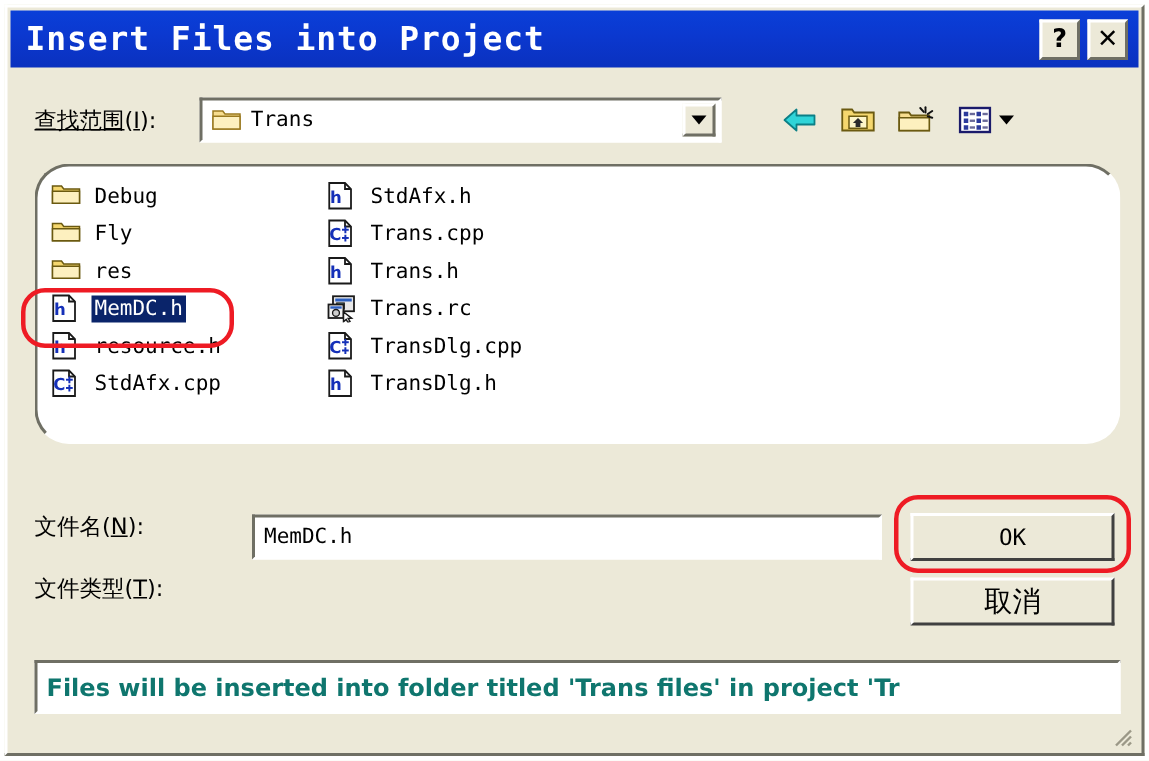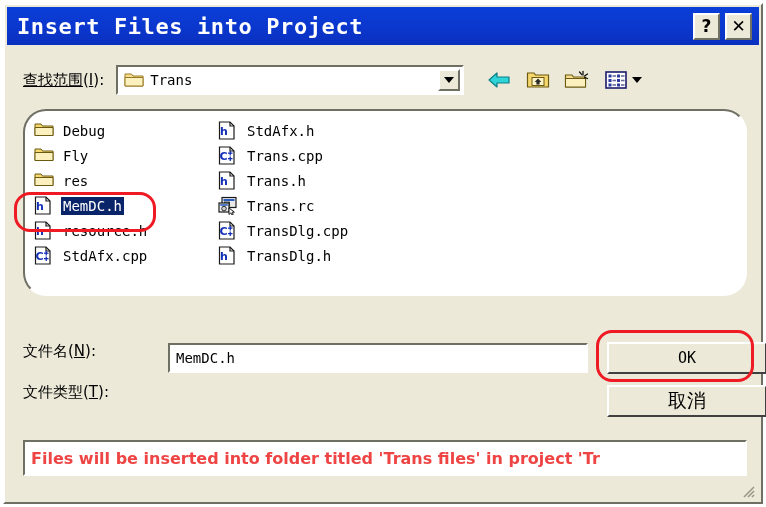--- a/index.html
+++ b/index.html
@@ -81,20 +81,21 @@
 
   
   .lookin-row {
     position: absolute;
     left: 18px;
     top: 58px;
     width: 724px;
     height: 34px;
     display: flex;
     align-items: center;
+    gap: 17px;
   }
   .cn-label {
     font-family: "DejaVu Sans", "Liberation Sans", sans-serif;
     font-size: 15px;
     color: #000000;
     white-space: nowrap;
   }
   .cn-label .u { text-decoration: underline; }
 
   .combo {
@@ -233,21 +234,21 @@
     font-family: "DejaVu Sans Mono", monospace;
     font-size: 14px;
     color: #000000;
     margin-left: 6px;
     white-space: nowrap;
     overflow: hidden;
   }
 
   .btn {
     position: absolute;
-    width: 160px;
+    width: 136px;
     height: 32px;
     background: #ece9d8;
     border-top: 2px solid #ffffff;
     border-left: 2px solid #ffffff;
     border-right: 2px solid #404040;
     border-bottom: 2px solid #404040;
     box-sizing: border-box;
     display: flex;
     align-items: center;
     justify-content: center;
@@ -276,21 +277,21 @@
     border-bottom: 2px solid #ffffff;
     box-sizing: border-box;
     display: flex;
     align-items: center;
     overflow: hidden;
   }
   .status-txt {
     font-family: "DejaVu Sans", "Liberation Sans", sans-serif;
     font-size: 16px;
     font-weight: bold;
-    color: #ef4444;
+    color: #0f766e;
     white-space: nowrap;
     margin-left: 6px;
   }
 
   .grip {
     position: absolute;
     right: 6px;
     bottom: 4px;
     width: 16px;
     height: 16px;

